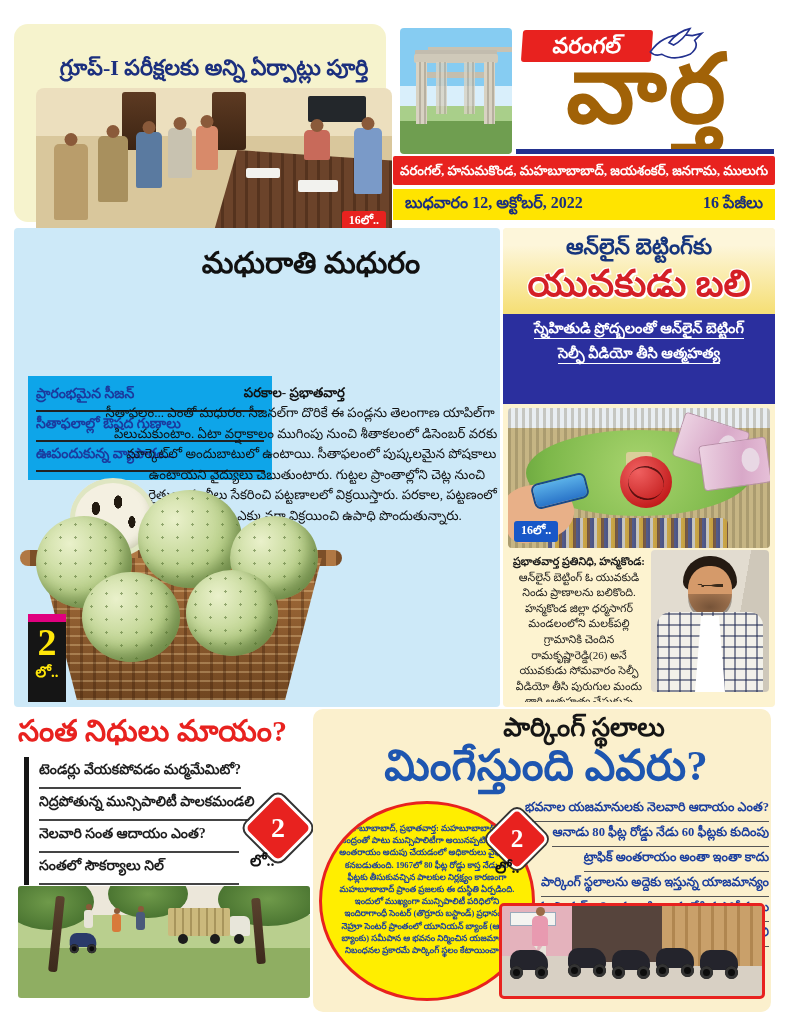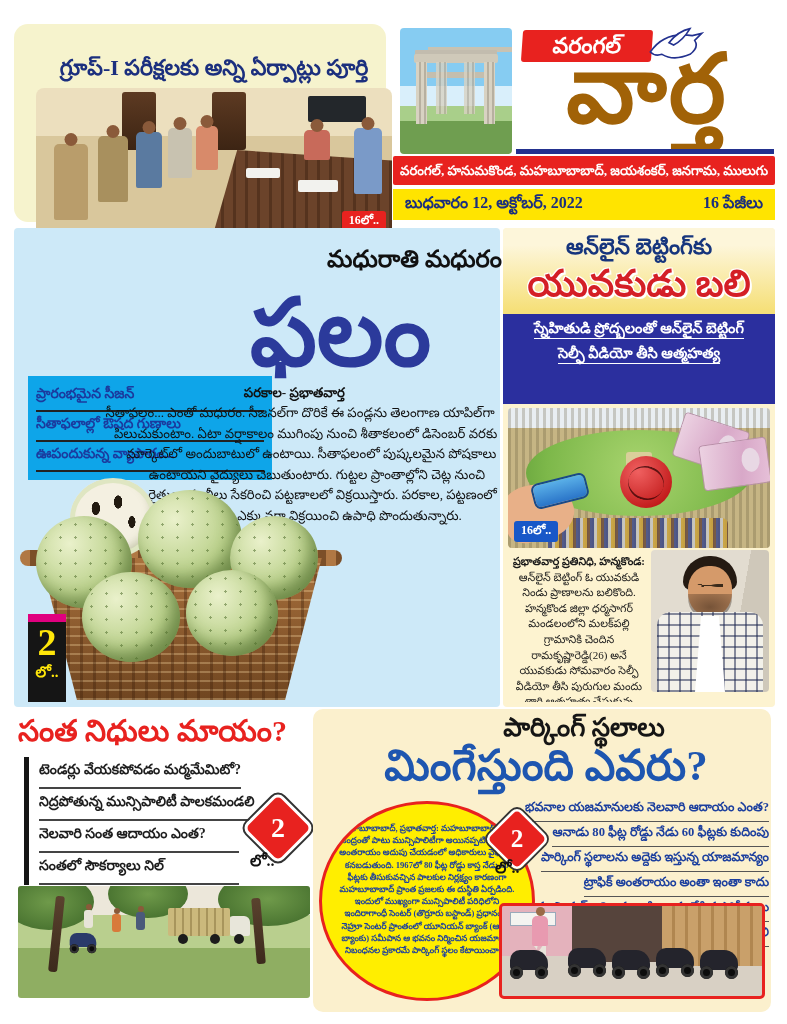--- a/index.html
+++ b/index.html
@@ -41,21 +41,21 @@
   .brandmain{left:516px;top:40px;width:262px;text-align:center;color:#a16207;font-weight:bold;
              font-size:96px;line-height:1.05;letter-spacing:2px;}
   .brandrule{left:516px;top:149px;width:258px;height:5px;background:#23318f;}
   .districts{left:393px;top:156px;width:382px;height:29px;background:#e8221f;color:#fff;font-weight:bold;
              font-size:13.2px;text-align:center;line-height:29px;border-radius:2px;}
   .datebar{left:393px;top:189px;width:382px;height:31px;background:#ffe400;color:#1b2f7e;font-weight:bold;
            font-size:16px;display:flex;justify-content:space-between;align-items:center;padding:0 12px;box-sizing:border-box;}
 
   
   .mainbox{left:14px;top:228px;width:486px;height:479px;background:#cde9f8;border-radius:4px;}
-  .kicker1{left:118px;top:18px;width:370px;font-size:24px;font-weight:bold;color:#111;text-align:right;}
+  .kicker1{left:112px;top:18px;width:370px;font-size:30px;font-weight:bold;color:#111;text-align:center;}
   .bigY{left:12px;top:24px;font-size:104px;font-weight:bold;color:#ffe60a;line-height:1;
         -webkit-text-stroke:3px #000;text-shadow:2px 2px 0 #000,-2px -2px 0 #000,2px -2px 0 #000,-2px 2px 0 #000;}
   .bigB{left:236px;top:58px;font-size:94px;font-weight:bold;color:#2b3a9b;line-height:1;}
   .hlbox{left:14px;top:148px;width:244px;background:#0ea5e9;padding:6px 8px 8px 8px;box-sizing:border-box;}
   .hlitem{display:block;color:#1b3a9e;font-weight:bold;font-size:14px;border-bottom:2px solid #222;
           padding:4px 0 5px 0;}
   .hlitem:last-child{border-bottom:2px solid #222;}
   .mainbody{left:16px;top:155px;width:468px;height:318px;font-size:13.2px;color:#111;line-height:1.55;
             text-align:center;}
   .wrapL{float:left;width:225px;height:318px;shape-outside:polygon(0 0,22% 0,100% 100%,0 100%);
@@ -248,21 +248,20 @@
     <div class="abs brandrule"></div>
     <div class="abs districts">వరంగల్, హనుమకొండ, మహబూబాబాద్, జయశంకర్, జనగామ, ములుగు</div>
     <div class="abs datebar">
       <span>బుధవారం 12, అక్టోబర్, 2022</span>
       <span>16 పేజీలు</span>
     </div>
   </div>
 
   <div class="abs mainbox">
     <div class="abs kicker1">మధురాతి మధురం</div>
-    <div class="abs bigB">ఫలం</div>
 
     <div class="abs hlbox">
       <span class="hlitem">ప్రారంభమైన సీజన్</span>
       <span class="hlitem">సీతాఫలాల్లో ఔషద గుణాలు</span>
       <span class="hlitem">ఊపందుకున్న వ్యాపారం...</span>
     </div>
 
     <div class="abs mainbody">
       <div class="wrapL"></div>
       <span class="dateline" style="display:block;">పరకాల- ప్రభాతవార్త</span>
@@ -352,22 +351,22 @@
       <div class="bike" style="left:46px;top:44px;transform:scale(.7);background:#2a3a6a;"></div>
     </div>
   </div>
 
   <div class="abs pkbox">
     <div class="abs pkkick">పార్కింగ్ స్థలాలు</div>
     <div class="abs pkhead">మింగేస్తుంది ఎవరు?</div>
     <div class="abs pklist">
       <span class="pkitem">భవనాల యజమానులకు నెలవారి ఆదాయం ఎంత?</span>
       <span class="pkitem">ఆనాడు 80 ఫీట్ల రోడ్డు నేడు 60 ఫీట్లకు కుదింపు</span>
+      <span class="pkitem">ట్రాఫిక్ అంతరాయం అంతా ఇంతా కాదు</span>
       <span class="pkitem">పార్కింగ్ స్థలాలను అద్దెకు ఇస్తున్న యాజమాన్యం</span>
-      <span class="pkitem">ట్రాఫిక్ అంతరాయం అంతా ఇంతా కాదు</span>
       <span class="pkitem">గతంలో మున్సిపల్ అధికారులు ఫిర్యాదు చేసిన పోలీసులు</span>
       <span class="pkitem">పార్కింగ్ స్థలాలపై కలెక్టర్ చొరవ చూపాలి</span>
     </div>
     <div class="abs oval">
       <div class="ovaltext">
         <span class="dateline">మహబూబాబాద్, ప్రభాతవార్త:</span>
         <span>మహబూబాబాద్ జిల్లా కేంద్రంతో పాటు మున్సిపాలిటీగా అయినప్పటికీ ట్రాఫిక్ అంతరాయం అదుపు చేయడంలో అధికారులు వైఫల్యం కనబడుతుంది. 1967లో 80 ఫీట్ల రోడ్డు కాస్త నేడు 60 ఫీట్లకు తీసుకువచ్చిన పాలకుల నిర్లక్ష్యం కారణంగా మహబూబాబాద్ ప్రాంత ప్రజలకు ఈ దుస్థితి ఏర్పడింది. ఇందులో ముఖ్యంగా మున్సిపాలిటీ పరిధిలోని ఇందిరాగాంధీ సెంటర్ (తొర్రూరు బస్టాండ్) ప్రధానంగా నెహ్రూ సెంటర్ ప్రాంతంలో యూనియన్ బ్యాంక్ (ఆంధ్రా బ్యాంకు) సమీపాన ఆ భవనం నిర్మించిన యజమాన్యం నిబంధనల ప్రకారమే పార్కింగ్ స్థలం కేటాయించారు.</span>
       </div>
     </div>
     <div class="abs dia" style="left:178px;top:104px;transform:rotate(45deg) scale(.9);">

